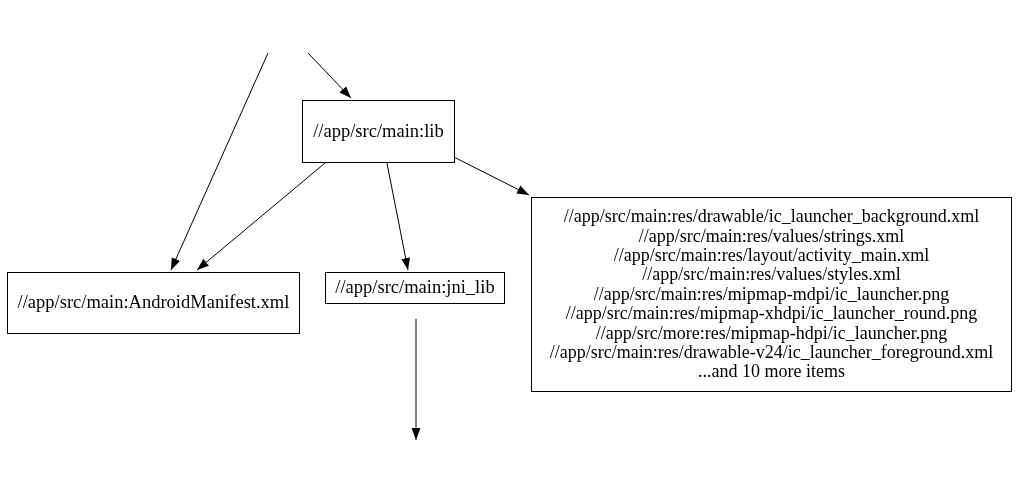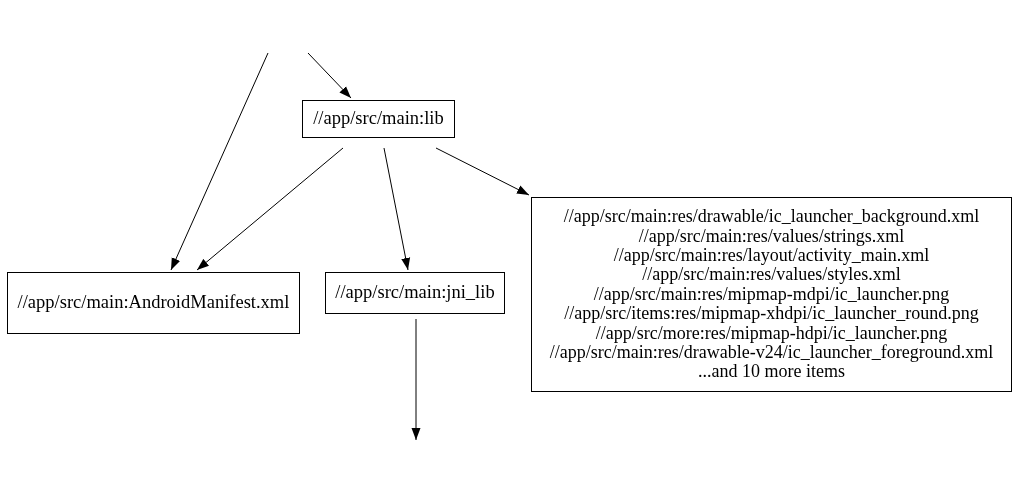--- a/index.html
+++ b/index.html
@@ -31,23 +31,23 @@
     background: #ffffff;
     display: flex;
     align-items: center;
     justify-content: center;
     text-align: center;
     font-size: 18.5px;
     line-height: 1.05;
     white-space: nowrap;
   }
   .node-app        { left: 203px; top: 7px;   width: 162px; height: 46px; }
-  .node-lib        { left: 302px; top: 100px; width: 153px; height: 38px; }
+  .node-lib        { left: 302px; top: 100px; width: 153px; height: 63px; }
   .node-manifest   { left: 7px;   top: 272px; width: 293px; height: 62px; }
-  .node-jni-lib    { left: 325px; top: 272px; width: 180px; height: 42px; }
+  .node-jni-lib    { left: 325px; top: 272px; width: 180px; height: 32px; }
   .node-native-lib { left: 282px; top: 442px; width: 269px; height: 46px; }
   .node-resources  {
     left: 531px; top: 197px; width: 481px; height: 195px;
     flex-direction: column;
     justify-content: center;
     font-size: 18px;
   }
   .node-resources .res-line {
     display: block;
     line-height: 19.4px;
@@ -84,20 +84,20 @@
   <div class="node node-jni-lib">
     <span>//app/src/main:jni_lib</span>
   </div>
 
   <div class="node node-resources">
     <span class="res-line">//app/src/main:res/drawable/ic_launcher_background.xml</span>
     <span class="res-line">//app/src/main:res/values/strings.xml</span>
     <span class="res-line">//app/src/main:res/layout/activity_main.xml</span>
     <span class="res-line">//app/src/main:res/values/styles.xml</span>
     <span class="res-line">//app/src/main:res/mipmap-mdpi/ic_launcher.png</span>
-    <span class="res-line">//app/src/items:res/mipmap-xhdpi/ic_launcher_round.png</span>
+    <span class="res-line">//app/src/main:res/mipmap-xhdpi/ic_launcher_round.png</span>
     <span class="res-line">//app/src/more:res/mipmap-hdpi/ic_launcher.png</span>
     <span class="res-line">//app/src/main:res/drawable-v24/ic_launcher_foreground.xml</span>
     <span class="res-line">...and 10 more items</span>
   </div>
 
 
 </div>
 
 </body></html>

